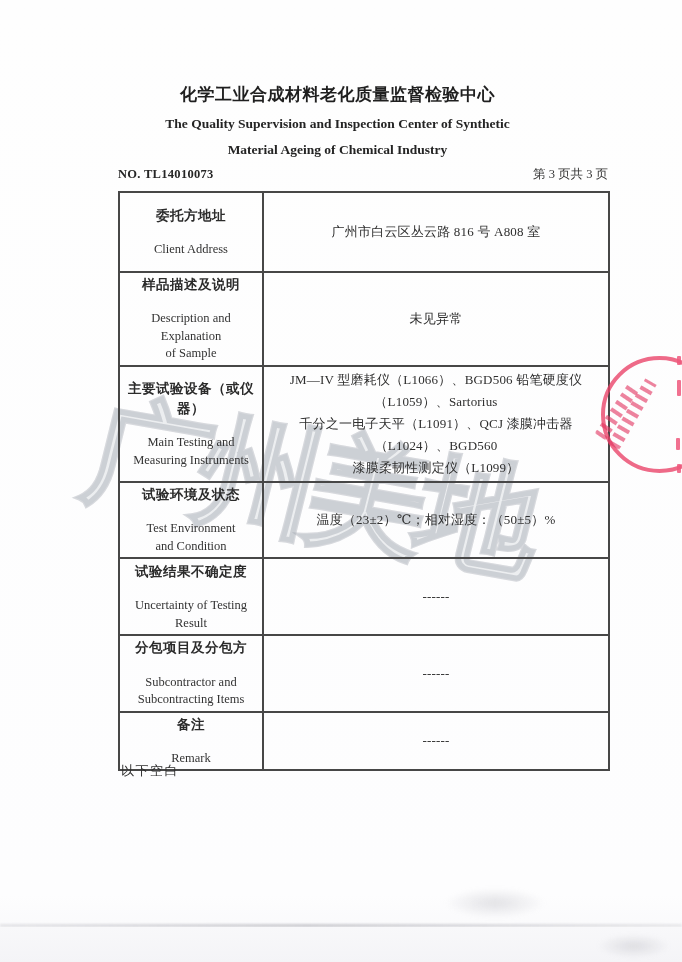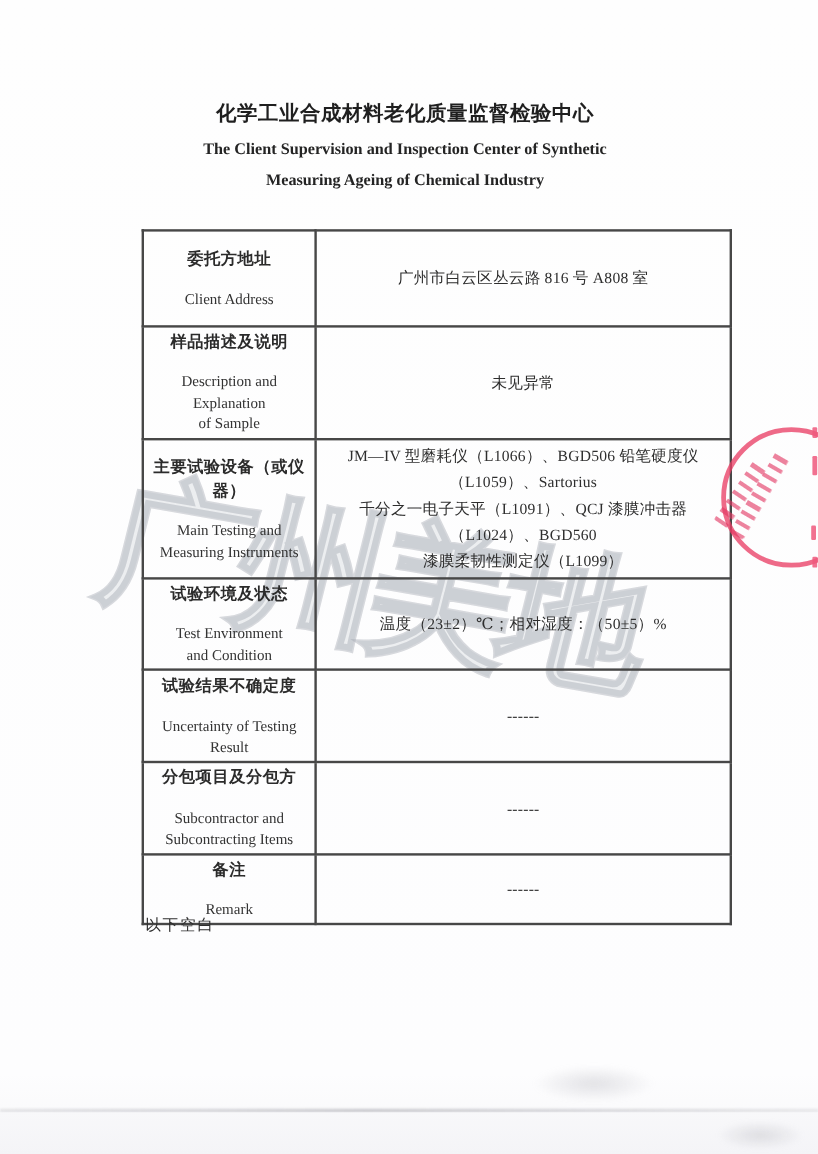--- a/index.html
+++ b/index.html
@@ -107,24 +107,28 @@
 </style>
 </head>
 <body>
 
 <div class="page">
 
   <div class="watermark">广州美地</div>
 
   <div class="hdr">
     <div class="title-cn">化学工业合成材料老化质量监督检验中心</div>
-    <div class="title-en l1">The Client Supervision and Inspection Center of Synthetic</div>
-    <div class="title-en l2">Measuring Ageing of Chemical Industry</div>
+    <div class="title-en l1">The Quality Supervision and Inspection Center of Synthetic</div>
+    <div class="title-en l2">Material Ageing of Chemical Industry</div>
   </div>
 
+  <div class="no-row">
+    <span class="report-no">NO. TL14010073</span>
+    <span class="page-info">第 3 页共 3 页</span>
+  </div>
 
   <table class="info">
     <colgroup>
         <col class="c-label">
         <col class="c-value">
       </colgroup>
     <tbody>
       <tr class="r0">
         <td class="label">
           <div class="cn">委托方地址</div>

